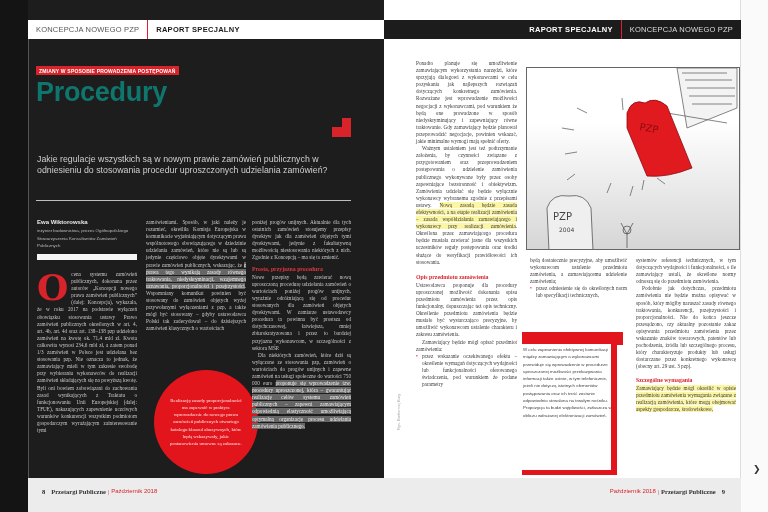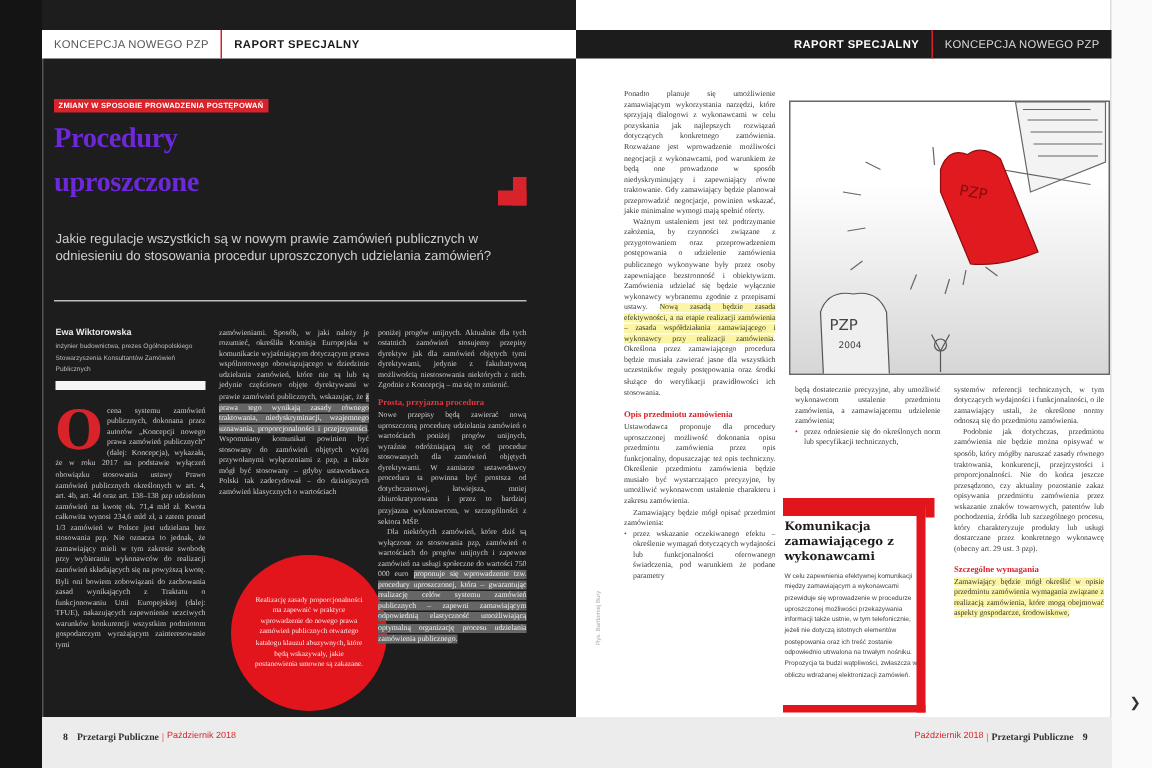--- a/index.html
+++ b/index.html
@@ -10,21 +10,21 @@
   .left-page { position:absolute; left:0; top:0; width:384px; height:512px; background:#1c1c1c; }
   .left-gutter { position:absolute; left:0; top:0; width:28px; height:512px; background:#141414; }
   .left-content { position:absolute; left:28px; top:0; width:356px; height:478px; background:#1d1d1d; }
   .left-vrule { position:absolute; left:28px; top:38px; width:1px; height:440px; background:#555; }
 
   .hdr-left { position:absolute; left:28px; top:20px; width:356px; height:19px; background:#fff; display:flex; align-items:center; font-family:"Liberation Sans", sans-serif; font-size:7.5px; }
   .hdr-left .sec { padding:0 8px; color:#555; letter-spacing:0.2px; height:100%; display:flex; align-items:center; border-right:1px solid #d8232a; }
   .hdr-left .raport { padding:0 8px; color:#1a1a1a; font-weight:bold; letter-spacing:0.3px; }
 
   .tag { position:absolute; left:36px; top:66px; background:#d8232a; color:#fff; font-family:"Liberation Sans", sans-serif; font-weight:bold; font-size:5px; padding:1.5px 3px; letter-spacing:0.2px; }
-  .title { position:absolute; left:36px; top:78px; color:#6d28d9; font-family:Liberation Serif, serif; font-weight:bold; font-size:19px; line-height:29px; letter-spacing:-0.3px; }
+  .title { position:absolute; left:36px; top:78px; color:#0f766e; font-family:Liberation Sans, sans-serif; font-weight:bold; font-size:27px; line-height:29px; letter-spacing:-0.3px; }
   .title-mark { position:absolute; left:332px; top:118px; width:19px; height:19px; }
   .title-mark .a { position:absolute; right:0; top:0; width:9px; height:19px; background:#d8232a; }
   .title-mark .b { position:absolute; left:0; bottom:0; width:19px; height:10px; background:#d8232a; }
 
   .lead { position:absolute; left:37px; top:154px; width:300px; color:#cfcfcf; font-family:"Liberation Sans", sans-serif; font-size:8.8px; line-height:11px; }
   .lead-rule { position:absolute; left:36px; top:200px; width:315px; height:1px; background:#bdbdbd; }
 
   .author { position:absolute; left:37px; top:219px; width:95px; color:#cfcfcf; font-family:"Liberation Sans", sans-serif; }
   .author .name { font-weight:bold; font-size:6px; color:#e8e8e8; margin-bottom:2px; }
   .author .bio { font-size:4.4px; line-height:7.5px; color:#bbb; }
@@ -82,21 +82,20 @@
 <div class="left-vrule"></div>
 
 <div class="hdr-left">
   <span class="sec">KONCEPCJA NOWEGO PZP</span>
   <span class="raport">RAPORT SPECJALNY</span>
 </div>
 
 <div class="tag">ZMIANY W SPOSOBIE PROWADZENIA POSTĘPOWAŃ</div>
 <div class="title">
   <div>Procedury</div>
-  <div>uproszczone</div>
 </div>
 <div class="title-mark">
   <div class="a"></div>
     <div class="b"></div>
 </div>
 
 <div class="lead">Jakie regulacje wszystkich są w nowym prawie zamówień publicznych w odniesieniu do stosowania procedur uproszczonych udzielania zamówień?</div>
 <div class="lead-rule"></div>
 
 <div class="author">
@@ -183,21 +182,20 @@
 <div class="rcol" style="left:530px; top:257px; width:97px;">
   <p>będą dostatecznie precyzyjne, aby umożliwić wykonawcom ustalenie przedmiotu zamówienia, a zamawiającemu udzielenie zamówienia;</p>
   <ul>
     <li>przez odniesienie się do określonych norm lub specyfikacji technicznych,</li>
   </ul>
 </div>
 
 <div class="box-top"></div>
 <div class="box"></div>
 <div class="box-inner">
-  <div class="box-title">Komunikacja zamawiającego z wykonawcami</div>
   <div class="box-text">W celu zapewnienia efektywnej komunikacji między zamawiającym a wykonawcami przewiduje się wprowadzenie w procedurze uproszczonej możliwości przekazywania informacji także ustnie, w tym telefonicznie, jeżeli nie dotyczą istotnych elementów postępowania oraz ich treść zostanie odpowiednio utrwalona na trwałym nośniku. Propozycja ta budzi wątpliwości, zwłaszcza w obliczu wdrażanej elektronizacji zamówień.</div>
 </div>
 
 <div class="rcol" style="left:636px; top:257px; width:100px;">
   <p>systemów referencji technicznych, w tym dotyczących wydajności i funkcjonalności, o ile zamawiający ustali, że określone normy odnoszą się do przedmiotu zamówienia.</p>
   <p style="text-indent:6px;">Podobnie jak dotychczas, przedmiotu zamówienia nie będzie można opisywać w sposób, który mógłby naruszać zasady równego traktowania, konkurencji, przejrzystości i proporcjonalności. Nie do końca jeszcze przesądzono, czy aktualny pozostanie zakaz opisywania przedmiotu zamówienia przez wskazanie znaków towarowych, patentów lub pochodzenia, źródła lub szczególnego procesu, który charakteryzuje produkty lub usługi dostarczane przez konkretnego wykonawcę (obecny art. 29 ust. 3 pzp).</p>
   <h4 style="margin-top:6px;">Szczególne wymagania</h4>
   <p><span class="hl-yellow">Zamawiający będzie mógł określić w opisie przedmiotu zamówienia wymagania związane z realizacją zamówienia, które mogą obejmować aspekty gospodarcze, środowiskowe,</span></p>
 </div>
 

